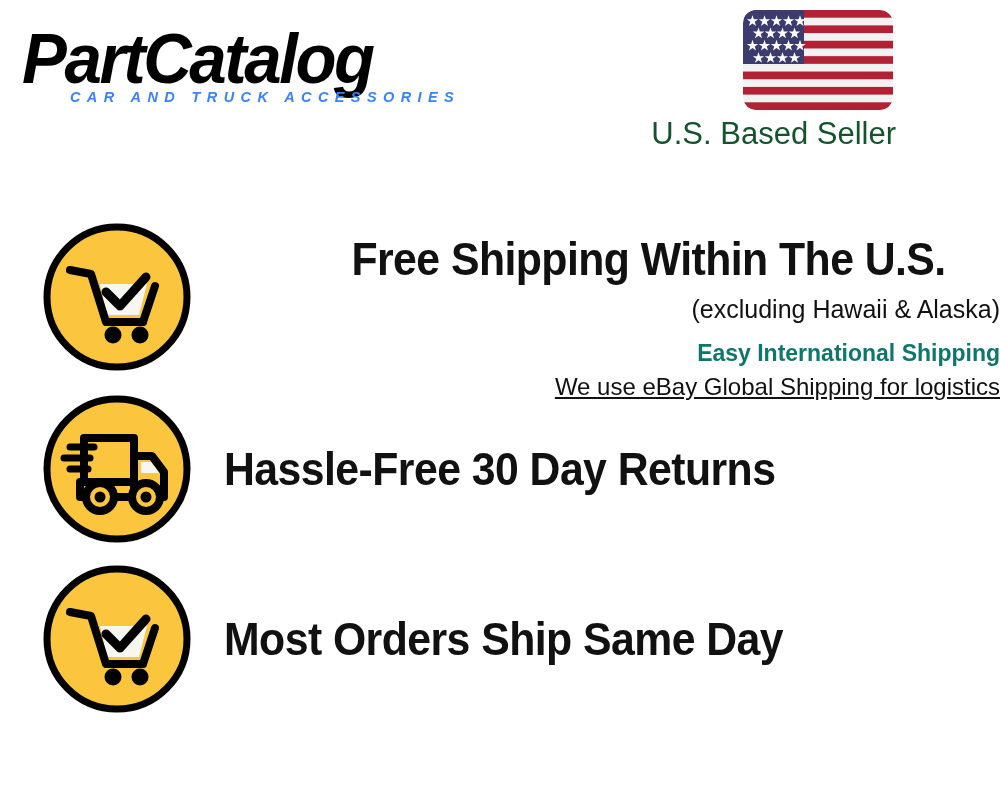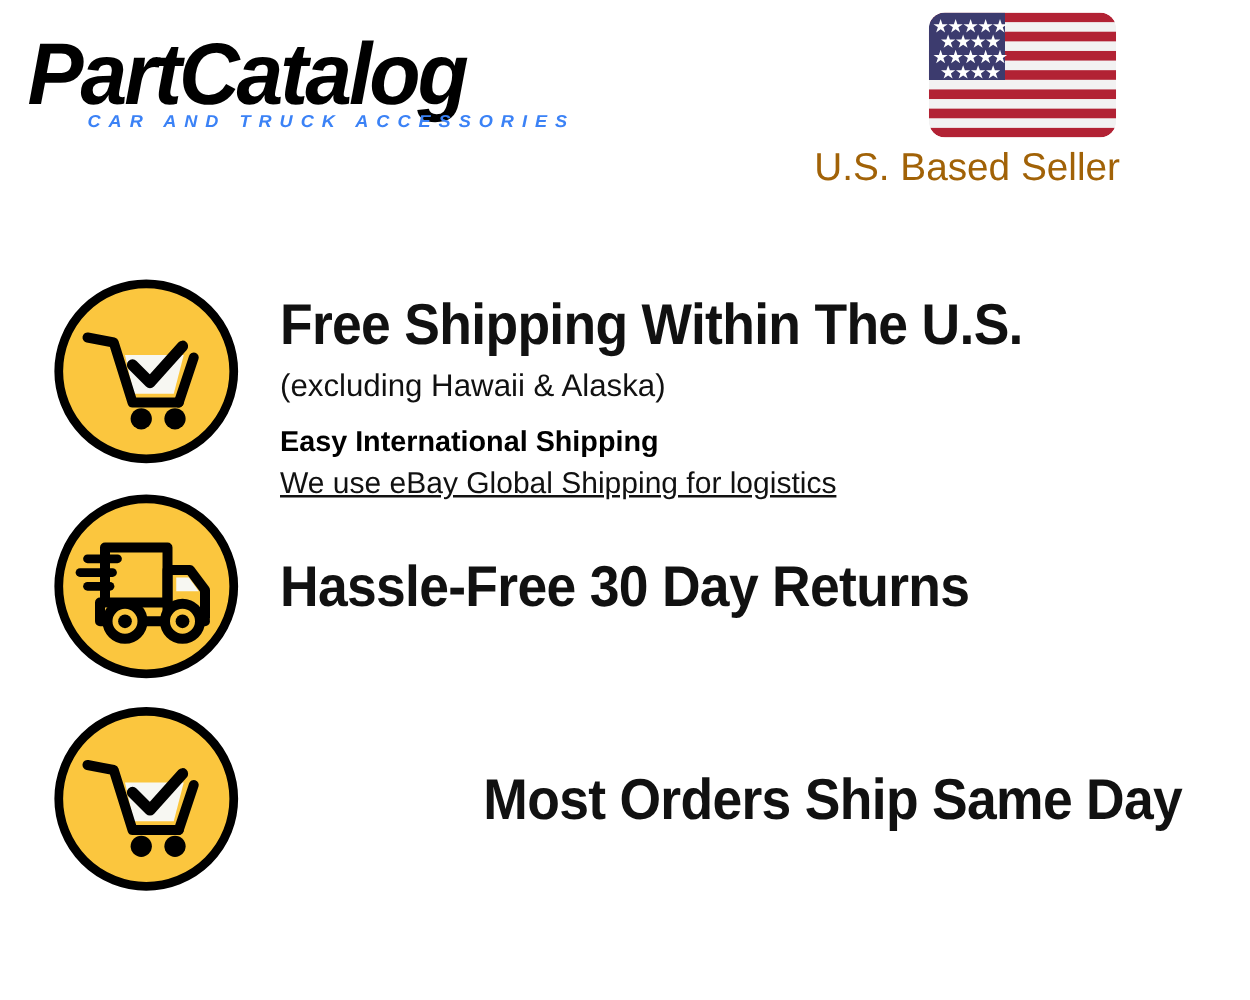--- a/index.html
+++ b/index.html
@@ -71,21 +71,21 @@
     height: 100px;
     margin-left: auto;
     margin-right: 5px;
     border-radius: 13px;
   }
   #seller-badge-label {
     font-family: "Liberation Sans", sans-serif;
     font-weight: normal;
     font-size: 31px;
     line-height: 40px;
-    color: #a16207;
+    color: #14532d;
     white-space: nowrap;
     margin-top: 4px;
     margin-right: 2px;
   }
 
   
   #features {
     position: absolute;
     left: 0;
     top: 222px;
@@ -130,44 +130,44 @@
     line-height: 34px;
     color: #111111;
     white-space: nowrap;
     margin-top: 6px;
   }
   .feature-sub-strong {
     font-family: "Liberation Sans", sans-serif;
     font-weight: bold;
     font-size: 23px;
     line-height: 32px;
-    color: #000000;
+    color: #0f766e;
     white-space: nowrap;
     margin-top: 11px;
   }
   .feature-sub {
     font-family: "Liberation Sans", sans-serif;
     font-weight: normal;
     font-size: 24px;
     line-height: 33px;
     color: #111111;
     white-space: nowrap;
     margin-top: 1px;
     text-decoration: underline;
   }
 
   
   #feature-row-shipping { height: 172px; }
-  #feature-row-shipping .feature-text { padding-top: 10px; }
+  #feature-row-shipping .feature-text { padding-top: 10px; text-align: right; }
 
   #feature-row-returns  { height: 170px; }
   #feature-row-returns  .feature-text { padding-top: 48px; }
 
   #feature-row-sameday  { height: 160px; }
-  #feature-row-sameday  .feature-text { padding-top: 48px; text-align: right; }
+  #feature-row-sameday  .feature-text { padding-top: 48px; }
 </style>
 </head>
 <body>
 
 <div id="header">
 
   <div id="brand-logo">
     <div id="brand-wordmark">PartCatalog</div>
     <div id="brand-tagline">CAR AND TRUCK ACCESSORIES</div>
   </div>

